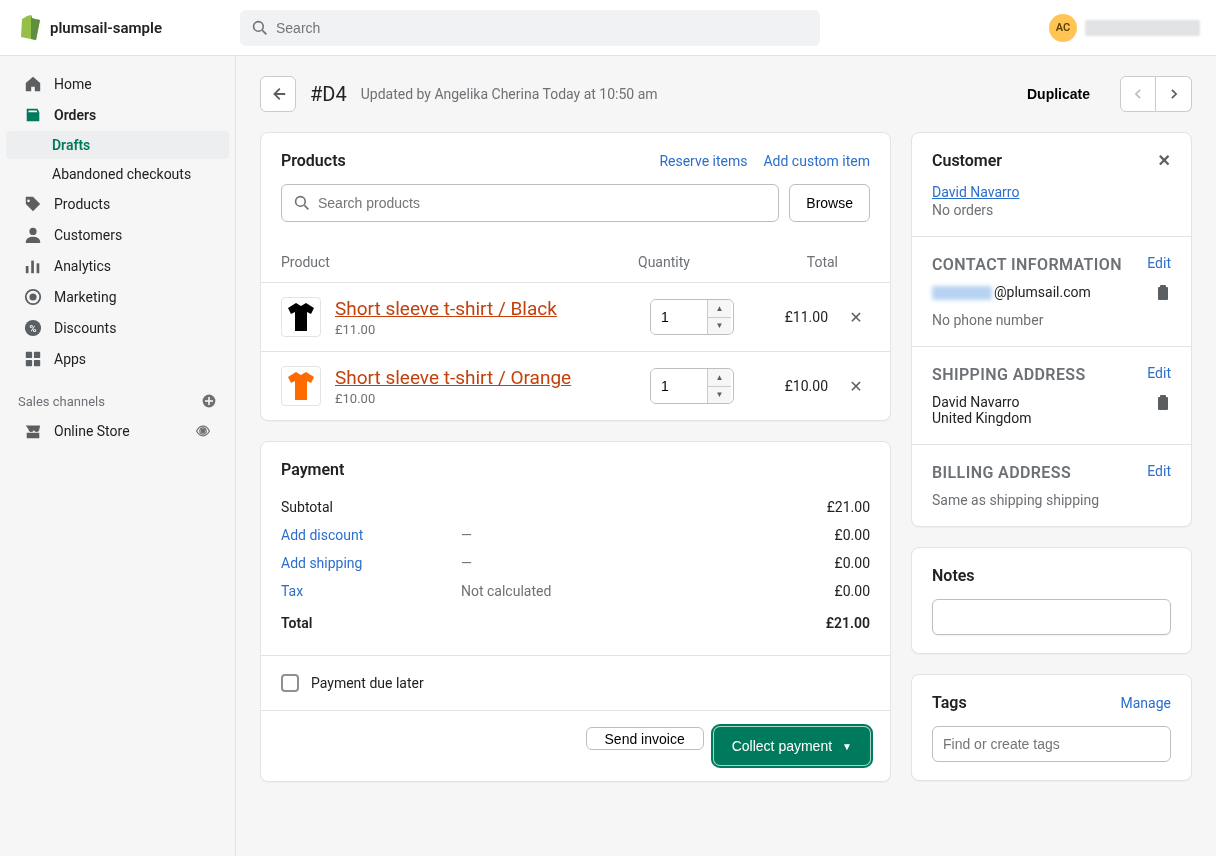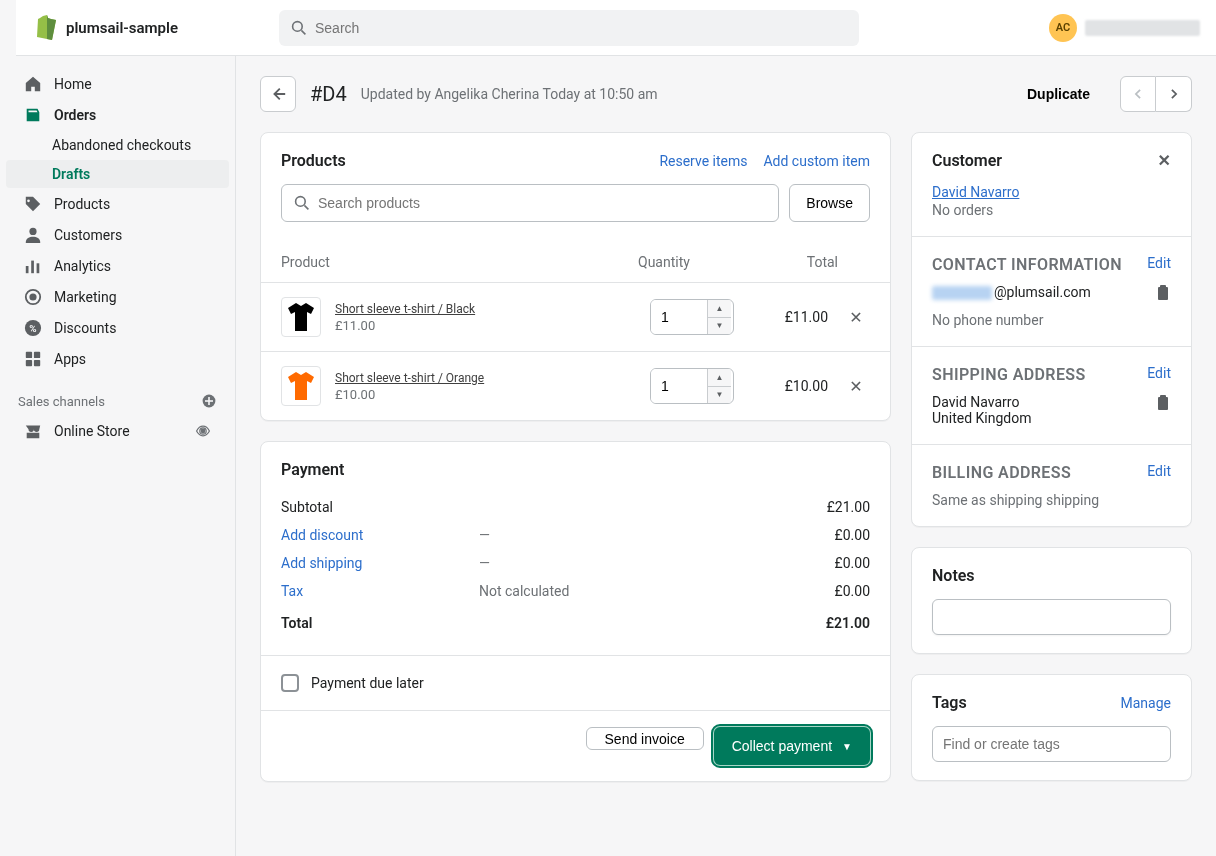--- a/index.html
+++ b/index.html
@@ -1,23 +1,23 @@
 <!DOCTYPE html>
 <html><head>
 <meta charset="utf-8">
 <style>
 * { box-sizing: border-box; margin: 0; padding: 0; }
 body { font-family: -apple-system, BlinkMacSystemFont, "Segoe UI", Roboto, sans-serif; font-size: 14px; color: #202223; background: #f6f6f7; }
 
 
-.topbar { position: fixed; top: 0; left: 16px; right: 0; height: 56px; background: #fff; border-bottom: 1px solid #e1e3e5; display: flex; align-items: center; padding: 0 16px; z-index: 10; }
+.topbar { position: fixed; top: 0; left: 0; right: 0; height: 56px; background: #fff; border-bottom: 1px solid #e1e3e5; display: flex; align-items: center; padding: 0 16px; z-index: 10; }
 .logo-area { display: flex; align-items: center; gap: 10px; width: 224px; }
 .logo-svg { width: 24px; height: 28px; }
 .store-name { font-weight: 600; font-size: 15px; }
-.searchbar { flex: 0 0 580px; height: 36px; background: #f1f2f3; border-radius: 6px; display: flex; align-items: center; padding: 0 12px; color: #6d7175; gap: 8px; margin-left: 23px; }
+.searchbar { flex: 0 0 580px; height: 36px; background: #f1f2f3; border-radius: 6px; display: flex; align-items: center; padding: 0 12px; color: #6d7175; gap: 8px; }
 .searchbar input { border: none; background: transparent; outline: none; flex: 1; font-size: 14px; color: #202223; }
 .topbar-spacer { flex: 1; }
 .user-area { display: flex; align-items: center; gap: 8px; }
 .avatar { width: 28px; height: 28px; border-radius: 50%; background: #ffc453; color: #5c4200; font-size: 11px; font-weight: 600; display: flex; align-items: center; justify-content: center; }
 .user-name-blur { width: 115px; height: 16px; background: #e1e3e5; border-radius: 2px; filter: blur(1px); }
 
 
 .sidebar { position: fixed; top: 56px; left: 0; bottom: 0; width: 236px; background: #f6f6f7; border-right: 1px solid #e1e3e5; padding-top: 12px; overflow-y: auto; }
 .nav-item { display: flex; align-items: center; gap: 12px; padding: 6px 18px; color: #202223; cursor: pointer; font-size: 14px; border-radius: 4px; margin: 1px 6px; }
 .nav-item .nav-icon { width: 18px; height: 18px; color: #5c5f62; display: flex; align-items: center; justify-content: center; }
@@ -64,31 +64,31 @@
 
 .product-table-header { display:flex; color:#6d7175; font-size:14px; padding: 14px 20px 12px; }
 .col-product { flex:1; }
 .col-qty { width:120px; text-align:left; }
 .col-total { width:80px; text-align:right; }
 .col-remove { width:32px; }
 
 .product-row { display:flex; align-items:center; padding:14px 20px; border-top:1px solid #e1e3e5; gap:14px; }
 .product-thumb { width:40px; height:40px; border:1px solid #e1e3e5; border-radius:4px; display:flex; align-items:center; justify-content:center; }
 .product-info { flex:1; }
-.product-title { color:#404040; text-decoration:underline; cursor:pointer; font-size:12px; }
+.product-title { color:#c2410c; text-decoration:underline; cursor:pointer; font-size:19px; }
 .product-price { color:#6d7175; font-size:13px; margin-top:2px;}
 .qty-input { width:84px; height:36px; border:1px solid #babfc3; border-radius:6px; display:flex; overflow:hidden; }
 .qty-input input { width:56px; border:none; outline:none; padding:0 10px; font-size:14px; }
 .qty-steppers { width:24px; display:flex; flex-direction:column; border-left:1px solid #c9cccf; }
 .stepper { flex:1; display:flex; align-items:center; justify-content:center; font-size:8px; color:#5c5f62; cursor:pointer; background:#f6f6f7;}
 .stepper:first-child { border-bottom:1px solid #c9cccf; }
 .row-total { width:80px; text-align:right; font-size:14px; }
 .remove-btn { width:28px; display:flex; justify-content:center; color:#5c5f62; cursor:pointer; font-size:16px; }
 
-.payment-line { display:flex; padding:6px 0; font-size:14px;gap:18px; }
+.payment-line { display:flex; padding:6px 0; font-size:14px; }
 .payment-line .pl-label { width:180px; }
 .payment-line .pl-mid { flex:1; color:#6d7175; }
 .payment-line .pl-val { text-align:right; }
 .payment-line.total { font-weight:600; padding-top:10px;}
 
 .checkbox-row { display:flex; align-items:center; gap:12px; }
 .checkbox { width:18px; height:18px; border:2px solid #8c9196; border-radius:4px; cursor:pointer; }
 
 .actions-row { display:flex; justify-content:flex-end; gap:10px; padding:16px 20px; border-top:1px solid #e1e3e5;}
 .btn-secondary { height:23px; padding:0 18px; border:1px solid #babfc3; border-radius:6px; background:#fff; cursor:pointer; font-size:14px; }
@@ -147,22 +147,22 @@
     <span>Home</span>
   </div>
   <div class="nav-item active">
     <span class="nav-icon">
         <svg width="18" height="18" viewBox="0 0 20 20" fill="currentColor">
           <path d="M3 3h12l2 4v10H3V3zm2 2v2h10l-1-2H5z"></path>
         </svg>
       </span>
     <span>Orders</span>
   </div>
+  <div class="nav-sub selected">Drafts</div>
   <div class="nav-sub">Abandoned checkouts</div>
-  <div class="nav-sub selected">Drafts</div>
   <div class="nav-item">
     <span class="nav-icon">
         <svg width="18" height="18" viewBox="0 0 20 20" fill="currentColor">
           <path d="M2 2h8l8 8-8 8-8-8V2zm3 3a1.5 1.5 0 100 3 1.5 1.5 0 000-3z"></path>
         </svg>
       </span>
     <span>Products</span>
   </div>
   <div class="nav-item">
     <span class="nav-icon">

